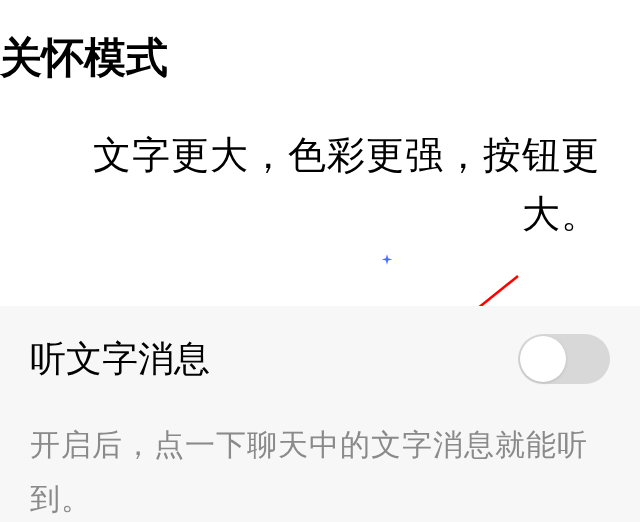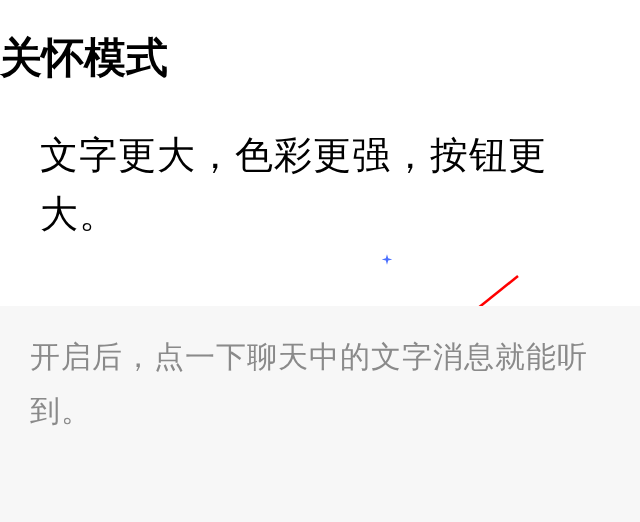--- a/index.html
+++ b/index.html
@@ -19,21 +19,21 @@
       padding-top: 30px;
       text-align: left;
     }
     .header-title {
       font-size: 42px;
       font-weight: 600;
       color: #000;
     }
     .subtitle {
       padding: 40px 40px 0 40px;
-      text-align: left;
+      text-align: right;
     }
     .subtitle-text {
       font-size: 38px;
       font-weight: 400;
       color: #000;
       line-height: 1.55;
       letter-spacing: 1px;
     }
     .small-icon {
       position: absolute;
@@ -127,14 +127,20 @@
     <defs>
       <marker id="ah" markerWidth="10" markerHeight="10" refX="2" refY="3" orient="auto">
         <path d="M0,0 L0,6 L7,3 z" fill="#ff0000"></path>
       </marker>
     </defs>
     <line x1="78" y1="2" x2="12" y2="55" stroke="#ff0000" stroke-width="2.5" marker-end="url(#ah)"></line>
   </svg>
 </div>
 
 <div class="section">
+  <div class="section-row">
+    <div class="section-title">听文字消息</div>
+    <div class="toggle">
+      <div class="toggle-knob"></div>
+    </div>
+  </div>
   <div class="section-desc">开启后，点一下聊天中的文字消息就能听到。</div>
 </div>
 
 </body></html>

